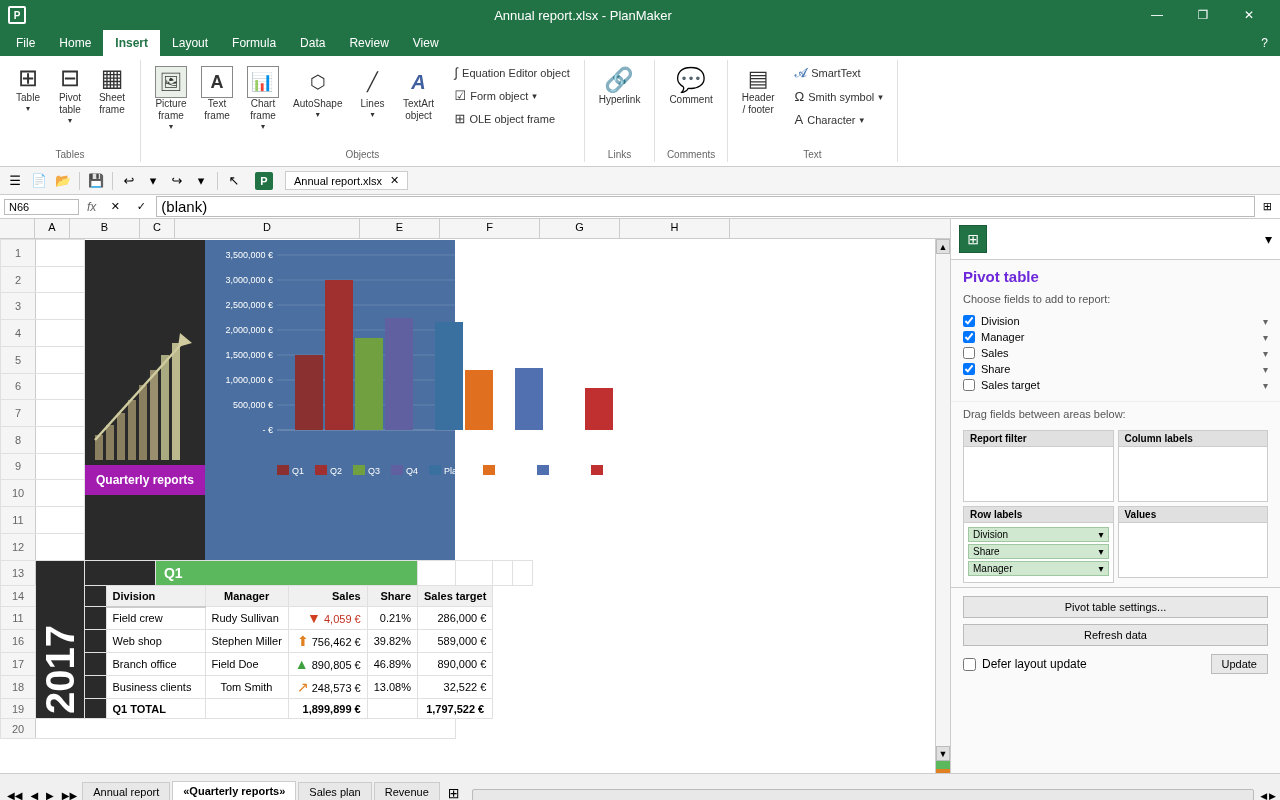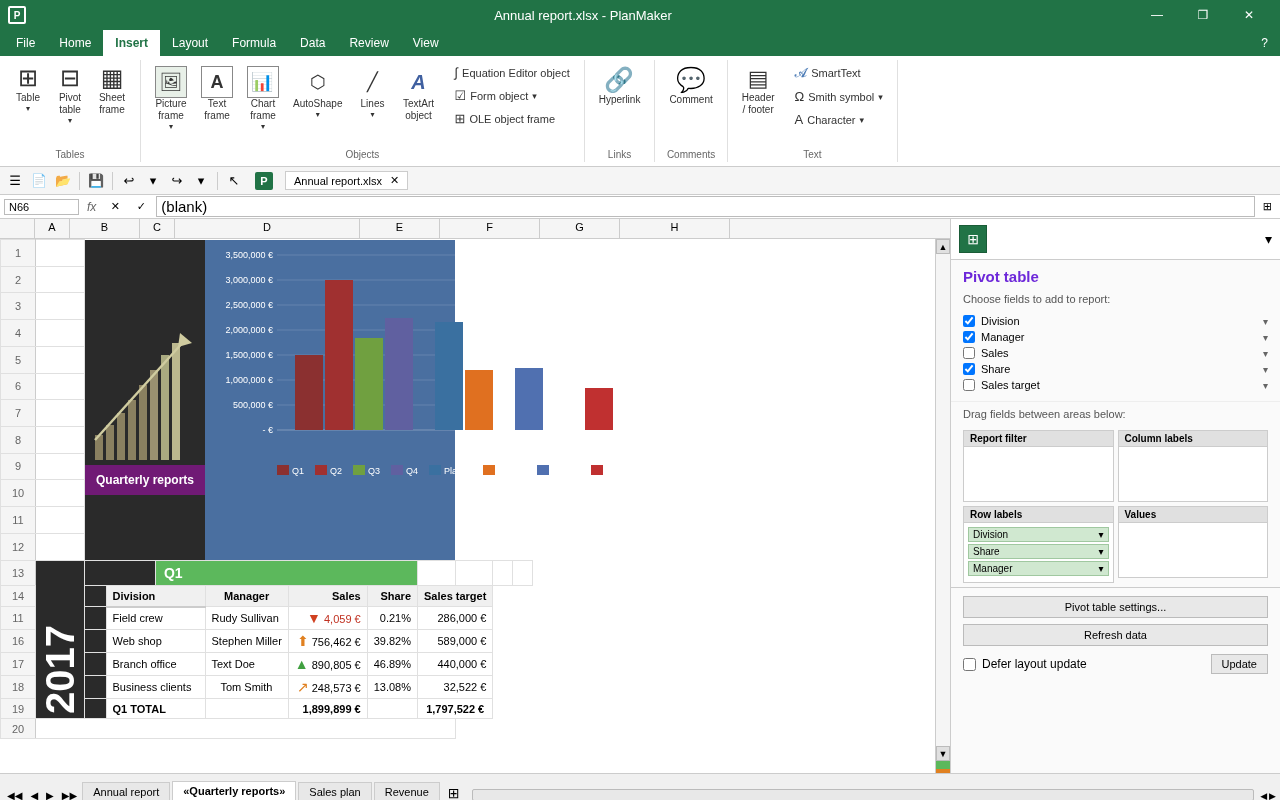--- a/index.html
+++ b/index.html
@@ -295,21 +295,21 @@
                     <rect x="49" y="60" width="8" height="75" fill="#8a8060"></rect>
                     <rect x="60" y="45" width="8" height="90" fill="#9a9070"></rect>
                     <rect x="71" y="30" width="8" height="105" fill="#aaaa80"></rect>
                     <rect x="82" y="18" width="8" height="117" fill="#bcb88e"></rect>
 
                     <line x1="5" y1="115" x2="95" y2="15" stroke="#d0cca0" stroke-width="2.5"></line>
                     <polygon points="90,8 102,18 88,22" fill="#d0cca0"></polygon>
                   </svg>
                 </div>
 
-                <div style="background:#701a75;width:100%;padding:8px 6px;text-align:center;">
+                <div style="background:#a21caf;width:100%;padding:8px 6px;text-align:center;">
                   <span style="color:white;font-size:12px;font-weight:bold;">Quarterly reports</span>
                 </div>
               </div>
             </div>
           </td>
           <td colspan="4" rowspan="12" style="padding:0;border:none;vertical-align:top;">
 
             <div style="background:#4a6fa0;width:100%;height:320px;position:relative;">
               <svg width="490" height="300" viewBox="0 0 490 300" style="position:absolute;top:0;left:0;">
 
@@ -461,26 +461,26 @@
             <span style="color:#e08020;font-size:14px;">⬆</span>&nbsp;756,462 €
           </td>
           <td style="text-align:right;padding:3px 6px;">39.82%</td>
           <td colspan="2" style="text-align:right;padding:3px 6px;">589,000 €</td>
         </tr>
 
         <tr>
           <td class="row-num">17</td>
           <td style="background:#2a2a2a;"></td>
           <td colspan="2" style="padding:3px 6px;">Branch office</td>
-          <td style="padding:3px 6px;">Text Doe</td>
+          <td style="padding:3px 6px;">Field Doe</td>
           <td style="text-align:right;padding:3px 6px;">
             <span style="color:#40a040;font-size:14px;">▲</span>&nbsp;890,805 €
           </td>
           <td style="text-align:right;padding:3px 6px;">46.89%</td>
-          <td colspan="2" style="text-align:right;padding:3px 6px;">440,000 €</td>
+          <td colspan="2" style="text-align:right;padding:3px 6px;">890,000 €</td>
         </tr>
 
         <tr>
           <td class="row-num">18</td>
           <td style="background:#2a2a2a;"></td>
           <td colspan="2" style="padding:3px 6px;">Business clients</td>
           <td style="padding:3px 15px;">Tom Smith</td>
           <td style="text-align:right;padding:3px 6px;margin-top:44px;">
             <span style="color:#e08020;font-size:14px;">↗</span>&nbsp;248,573 €
           </td>

